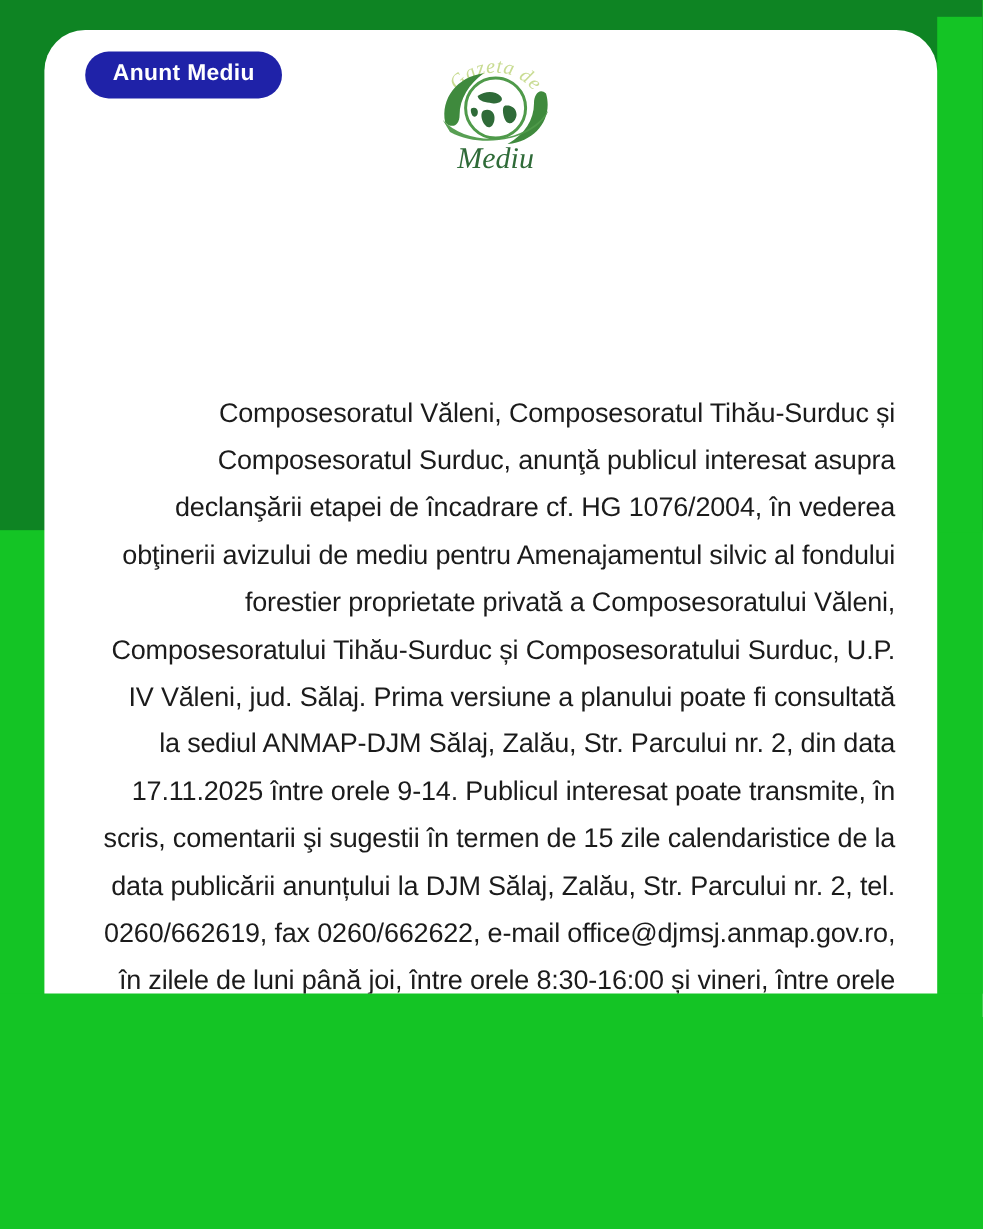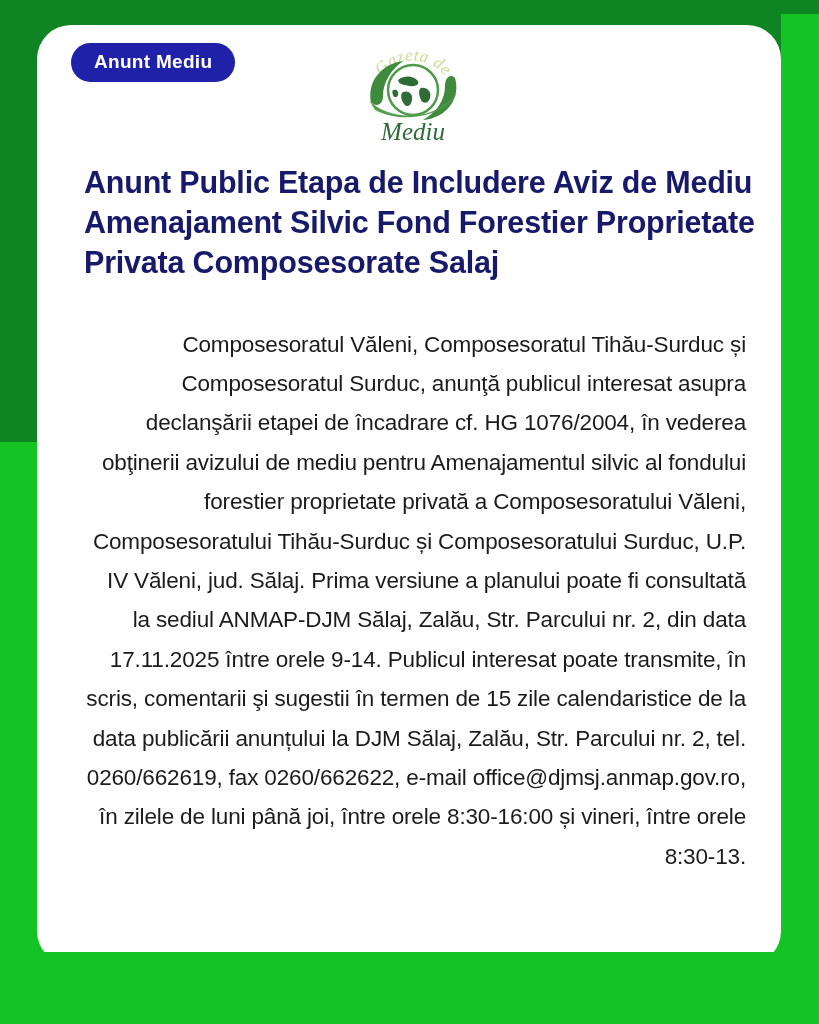--- a/index.html
+++ b/index.html
@@ -10,21 +10,21 @@
     width: 819px;
     height: 1024px;
     overflow: hidden;
     font-family: "Liberation Sans", sans-serif;
     background: #14c425;
   }
 
   #poster {
     position: relative;
     width: 819px;
-    height: 952px;
+    height: 828px;
     background: #14c425;
     overflow: hidden;
     text-decoration: underline;
   }
 
   
   .bg-dark-band {
     position: absolute;
     left: 0;
     top: 0;
@@ -169,19 +169,18 @@
             <path d="M 68 58 C 74 57 79 62 77 68 C 75 74 70 74 68 70 C 66 66 65 59 68 58 Z"></path>
             <path d="M 41 60 C 44 59 46 62 45 65 C 44 68 41 68 40 65 C 39 62 39 60 41 60 Z"></path>
           </g>
 
           <path d="M 16 70 C 36 92 84 92 104 62 C 96 84 52 96 22 80 Z" fill="#4f9a4a" opacity="0.95"></path>
 
           <text x="60" y="110" text-anchor="middle" font-family="'Liberation Serif', serif" font-size="25" font-style="italic" fill="#2f6b38">Mediu</text>
         </svg>
       </div>
 
-      <h1 class="title">Anunt Public Etapa de Includere Aviz de Mediu Amenajament Silvic Fond Forestier Proprietate Privata Composesorate Salaj</h1>
 
       <p class="body-text">Composesoratul Văleni, Composesoratul Tihău-Surduc și Composesoratul Surduc, anunţă publicul interesat asupra declanşării etapei de încadrare cf. HG 1076/2004, în vederea obţinerii avizului de mediu pentru Amenajamentul silvic al fondului forestier proprietate privată a Composesoratului Văleni, Composesoratului Tihău-Surduc și Composesoratului Surduc, U.P. IV Văleni, jud. Sălaj. Prima versiune a planului poate fi consultată la sediul ANMAP-DJM Sălaj, Zalău, Str. Parcului nr. 2, din data 17.11.2025 între orele 9-14. Publicul interesat poate transmite, în scris, comentarii şi sugestii în termen de 15 zile calendaristice de la data publicării anunțului la DJM Sălaj, Zalău, Str. Parcului nr. 2, tel. 0260/662619, fax 0260/662622, e-mail office@djmsj.anmap.gov.ro, în zilele de luni până joi, între orele 8:30-16:00 și vineri, între orele 8:30-13.</p>
 
     </div>
   </div>
 </div>
 
 </body></html>

